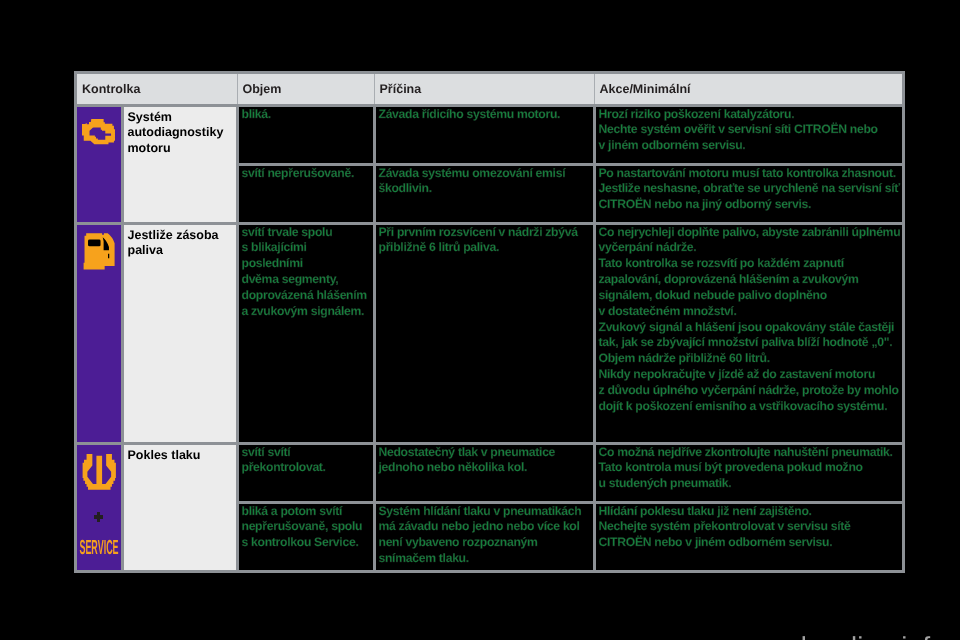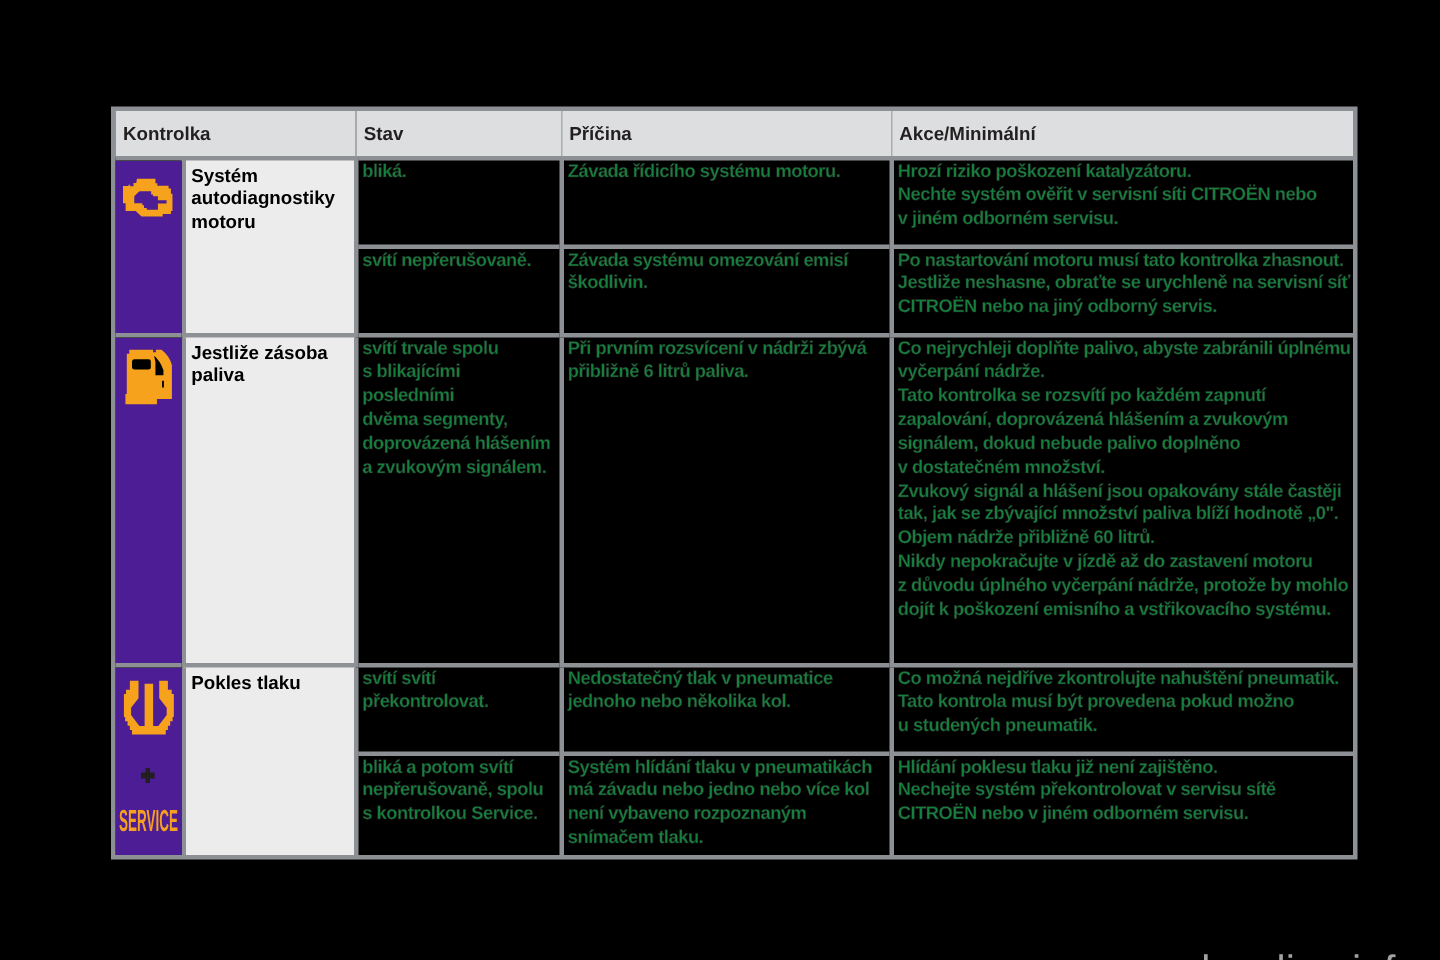--- a/index.html
+++ b/index.html
@@ -43,21 +43,21 @@
       <colgroup>
           <col style="width:45px">
           <col style="width:115px">
           <col style="width:137px">
           <col style="width:220px">
           <col style="width:308px">
         </colgroup>
       <tbody>
           <tr class="hdr">
         <th colspan="2">Kontrolka</th>
-        <th>Stav</th>
+        <th>Objem</th>
         <th>Příčina</th>
         <th class="last">Akce/Minimální</th>
       </tr>
       <tr style="height:59px">
         <td class="icon-cell" rowspan="2">
               <div class="icon-wrap" style="top:11px">
                 <svg class="ic" width="34" height="28" viewBox="0 0 33 27">
                   <path fill="#f7a21c" fill-rule="evenodd" d="M9 1 H21 V4 H22.2 V5.6 H29.5 V7.4 H31 V10.8 H32 V21.9 H31 V23.8 H25.7 V25.5 H12 L8.2 21.9 H1.7 V16.9 H0 V5.7 H3.6 V5 H4.6 V5.9 H6.8 V3.8 H8.6 Z M11.4 9.2 H18.2 V11.2 H19.4 V12.4 H22.6 V14.9 H28.2 V17.1 H22.6 V21.1 H15.4 V19.9 H13.6 V18.2 H12.5 V16.9 H7.3 V12.4 L10.4 9.3 Z"></path>
                 </svg>
               </div>

